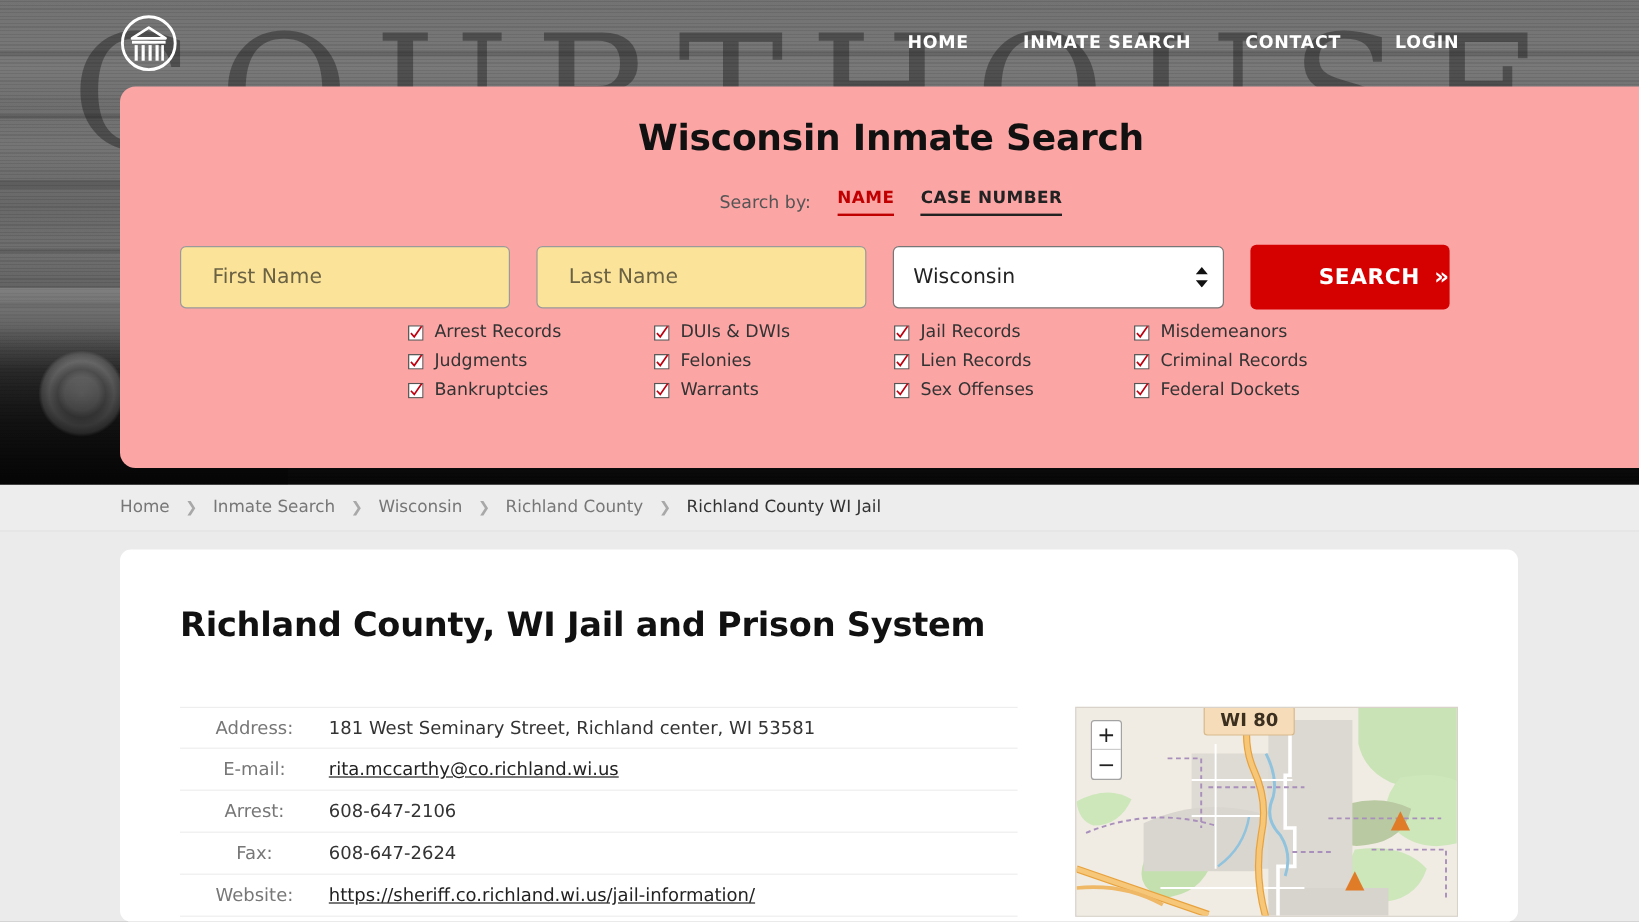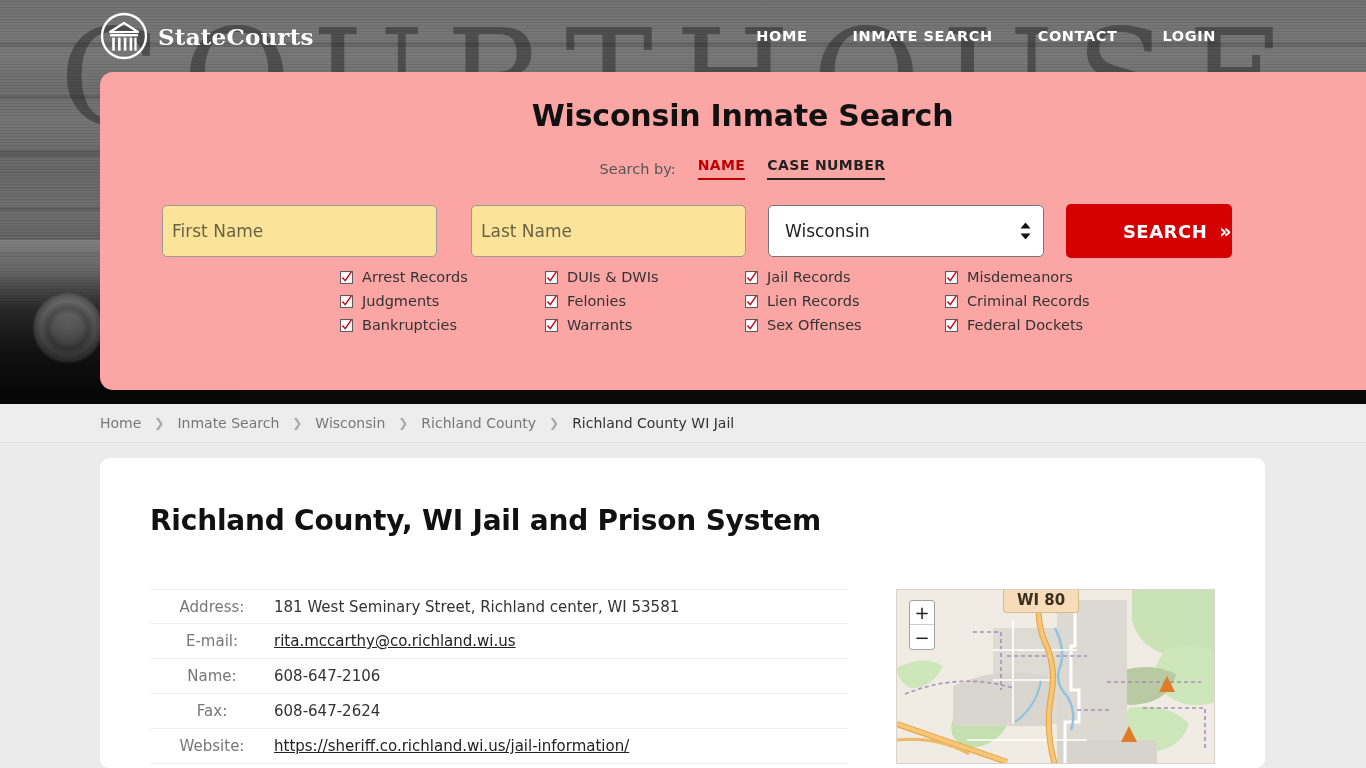--- a/index.html
+++ b/index.html
@@ -103,24 +103,23 @@
   .tab-inactive { color: #222; border-bottom: 2px solid #222; }
 
   .form-row {
     display: flex; align-items: center; gap: 22px;
     margin-top: 24px;
   }
   .field {
     height: 52px; border-radius: 5px;
     background: #fbe49a; border: 1px solid #9a9a9a;
     font-size: 17px; color: #5b5230;
-    padding: 0 9px;
+    padding: 0 26px;
     font-family: inherit;
     outline: none;
-    margin-left: 12px;
   }
   .field::placeholder { color: #6b6244; opacity: 1; }
   #first-name { width: 275px; }
   #last-name  { width: 275px; }
   .select-wrap { position: relative; width: 276px; }
   .state-select {
     width: 276px; height: 52px; border-radius: 5px;
     background: #fff; border: 1px solid #767676;
     font-size: 17px; color: #222;
     padding: 0 34px 0 16px;
@@ -251,21 +250,20 @@
         <circle cx="24" cy="24" r="22" fill="none" stroke="#ffffff" stroke-width="2.4"></circle>
         <path d="M24 11 L38 20 L10 20 Z" fill="none" stroke="#ffffff" stroke-width="2.2" stroke-linejoin="round"></path>
         <rect x="10" y="22" width="28" height="2.4" fill="#ffffff"></rect>
         <rect x="12.2" y="25.6" width="2.6" height="13" fill="#ffffff"></rect>
         <rect x="18.0" y="25.6" width="2.6" height="13" fill="#ffffff"></rect>
         <rect x="23.8" y="25.6" width="2.6" height="13" fill="#ffffff"></rect>
         <rect x="29.6" y="25.6" width="2.6" height="13" fill="#ffffff"></rect>
         <rect x="34.4" y="25.6" width="2.2" height="13" fill="#ffffff"></rect>
       </svg>
     </span>
-    <span class="brand-name">StateCourts</span>
   </div>
   <nav class="nav">
     <a href="#">HOME</a>
     <a href="#">INMATE SEARCH</a>
     <a href="#">CONTACT</a>
     <a href="#">LOGIN</a>
   </nav>
 </div>
 
 <div class="search-card">
@@ -408,21 +406,21 @@
     <div class="info-table">
       <div class="info-row">
         <span class="info-label">Address:</span>
         <span class="info-value">181 West Seminary Street, Richland center, WI 53581</span>
       </div>
       <div class="info-row">
         <span class="info-label">E-mail:</span>
         <span class="info-value"><a href="#">rita.mccarthy@co.richland.wi.us</a></span>
       </div>
       <div class="info-row">
-        <span class="info-label">Name:</span>
+        <span class="info-label">Arrest:</span>
         <span class="info-value">608-647-2106</span>
       </div>
       <div class="info-row">
         <span class="info-label">Fax:</span>
         <span class="info-value">608-647-2624</span>
       </div>
       <div class="info-row">
         <span class="info-label">Website:</span>
         <span class="info-value"><a href="#">https://sheriff.co.richland.wi.us/jail-information/</a></span>
       </div>

